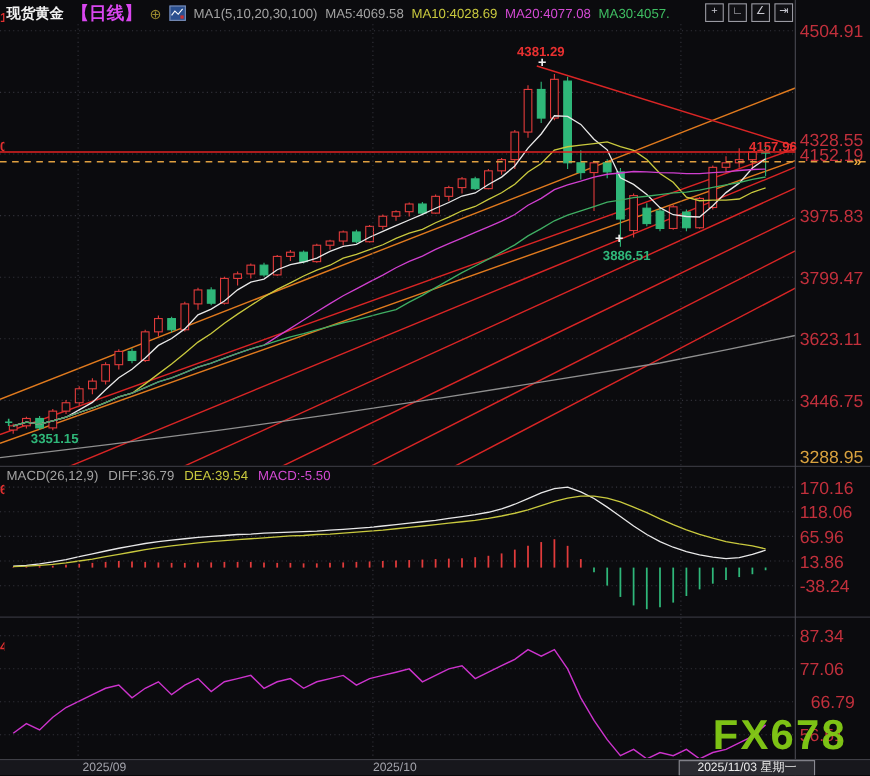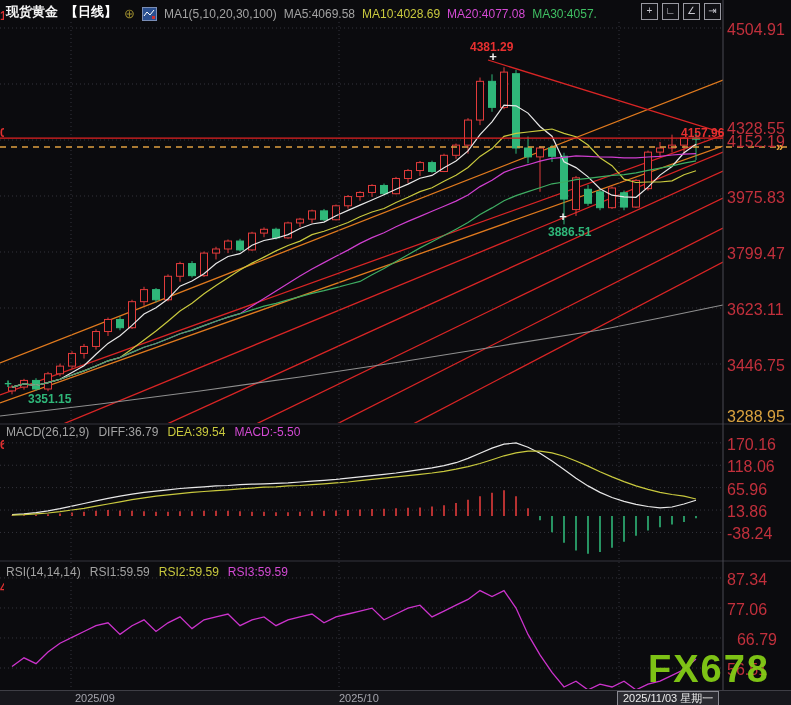--- a/index.html
+++ b/index.html
@@ -1,36 +1,36 @@
 <!DOCTYPE html>
 <html><head>
 <meta charset="utf-8">
 <style>
   html,body{margin:0;padding:0;background:#000;}
   #app{position:relative;width:791px;height:705px;background:#0b0b0e;overflow:hidden;
        font-family:"Liberation Sans", sans-serif; -webkit-font-smoothing:antialiased;}
   svg{position:absolute;left:0;top:0;}
-  .hdr{position:absolute;left:6px;top:3px;height:18px;display:flex;align-items:flex-end;gap:7px;
+  .hdr{position:absolute;left:6px;top:3px;height:18px;display:flex;align-items:center;gap:7px;
        font-size:12px;white-space:nowrap;z-index:6;}
   .hdr .sym{color:#f2f2f2;font-weight:bold;font-size:13px;}
-  .hdr .per{color:#ffffff;font-weight:bold;font-size:13px;}
+  .hdr .per{color:#d946ef;font-weight:bold;font-size:16px;}
   .hdr .plus{color:#9a8a2e;font-size:13px;}
   .chartbadge{width:13px;height:12px;background:#2a4f8f;border:1px solid #7a8db5;position:relative;display:inline-block;}
   .chartbadge svg{position:absolute;left:0;top:0;}
   .w{color:#a3a3a3;} .yl{color:#c9c93e;} .mg{color:#d34ad3;} .gr{color:#3fbf63;}
   #toolbar{position:absolute;right:70px;top:3px;display:flex;gap:4px;z-index:7;}
   .tool{width:15px;height:15px;border:1px solid #9a9aa2;color:#c8c8d0;font-size:10px;line-height:14px;
         text-align:center;background:#101014;}
   .panel-hdr{position:absolute;left:6px;display:flex;gap:9px;font-size:12px;white-space:nowrap;z-index:6;}
   .axis-label{position:absolute;left:727px;width:60px;font-size:16px;color:#c2303c;z-index:5;}
   .ann{position:absolute;font-size:12px;font-weight:bold;z-index:5;white-space:nowrap;}
   #timebar{position:absolute;left:0;top:690px;width:791px;height:15px;background:#17171c;
            border-top:1px solid #3f3f46;z-index:6;}
   .tlabel{position:absolute;top:1px;font-size:11px;color:#a4a4ac;white-space:nowrap;}
-  #curdate{position:absolute;left:617px;top:0px;height:13px;line-height:13px;padding:0 5px;
+  #curdate{position:absolute;left:617px;top:0px;height:13px;line-height:13px;padding:0 16px;
            background:#2b2b31;border:1px solid #8a8a92;color:#ececec;font-size:11px;white-space:nowrap;z-index:7;}
   #watermark{position:absolute;left:648px;top:648px;font-size:38px;font-weight:bold;color:#84cc16;
              letter-spacing:2px;z-index:8;opacity:.95;}
   .frag{position:absolute;left:0;width:4px;overflow:hidden;color:#e03030;font-size:12px;font-weight:bold;z-index:6;}
   #rarrow{position:absolute;left:776px;top:139px;color:#e8a93c;font-size:13px;font-weight:bold;z-index:6;}
 </style>
 </head>
 <body>
 
 <div id="app">
@@ -297,26 +297,20 @@
     <div class="tool">⇥</div>
   </div>
 
   <div class="panel-hdr" style="top:425px;">
     <span class="w">MACD(26,12,9)</span>
     <span class="w">DIFF:36.79</span>
     <span class="yl">DEA:39.54</span>
     <span class="mg">MACD:-5.50</span>
   </div>
 
-  <div class="panel-hdr" style="top:565px;">
-    <span class="w">RSI(14,14,14)</span>
-    <span class="w">RSI1:59.59</span>
-    <span class="yl">RSI2:59.59</span>
-    <span class="mg">RSI3:59.59</span>
-  </div>
 
   <div id="axis-col">
       <div class="axis-label" style="top: 21.0008px;">4504.91</div>
       <div class="axis-label" style="top: 77.0004px; margin-top: 43px;">4328.55</div>
       <div class="axis-label" style="top: 133px;">4152.19</div>
       <div class="axis-label" style="top: 189px;">3975.83</div>
       <div class="axis-label" style="top: 244.999px;">3799.47</div>
       <div class="axis-label" style="top: 300.999px;">3623.11</div>
       <div class="axis-label" style="top: 356.998px;">3446.75</div>
       <div class="axis-label" style="top: 408px; color: rgb(217, 162, 63);">3288.95</div>

